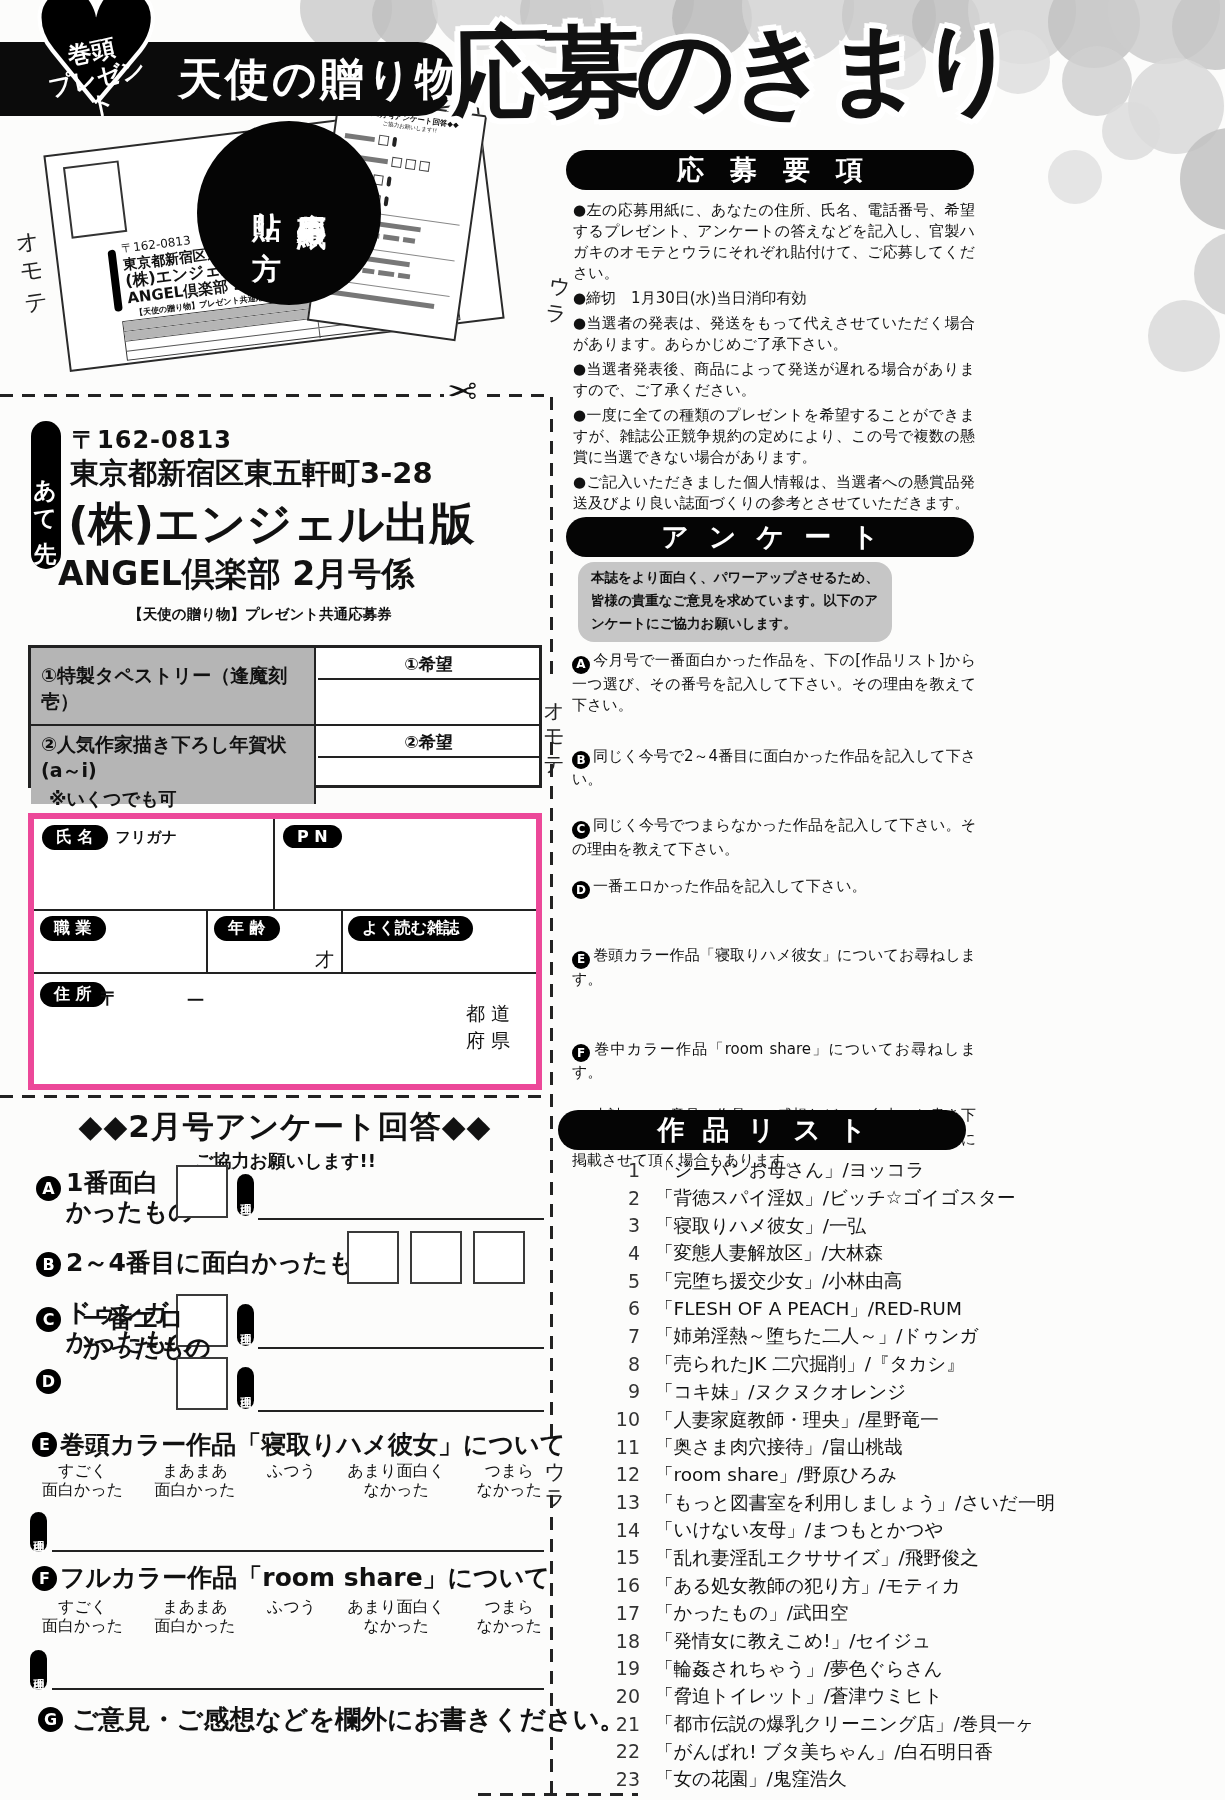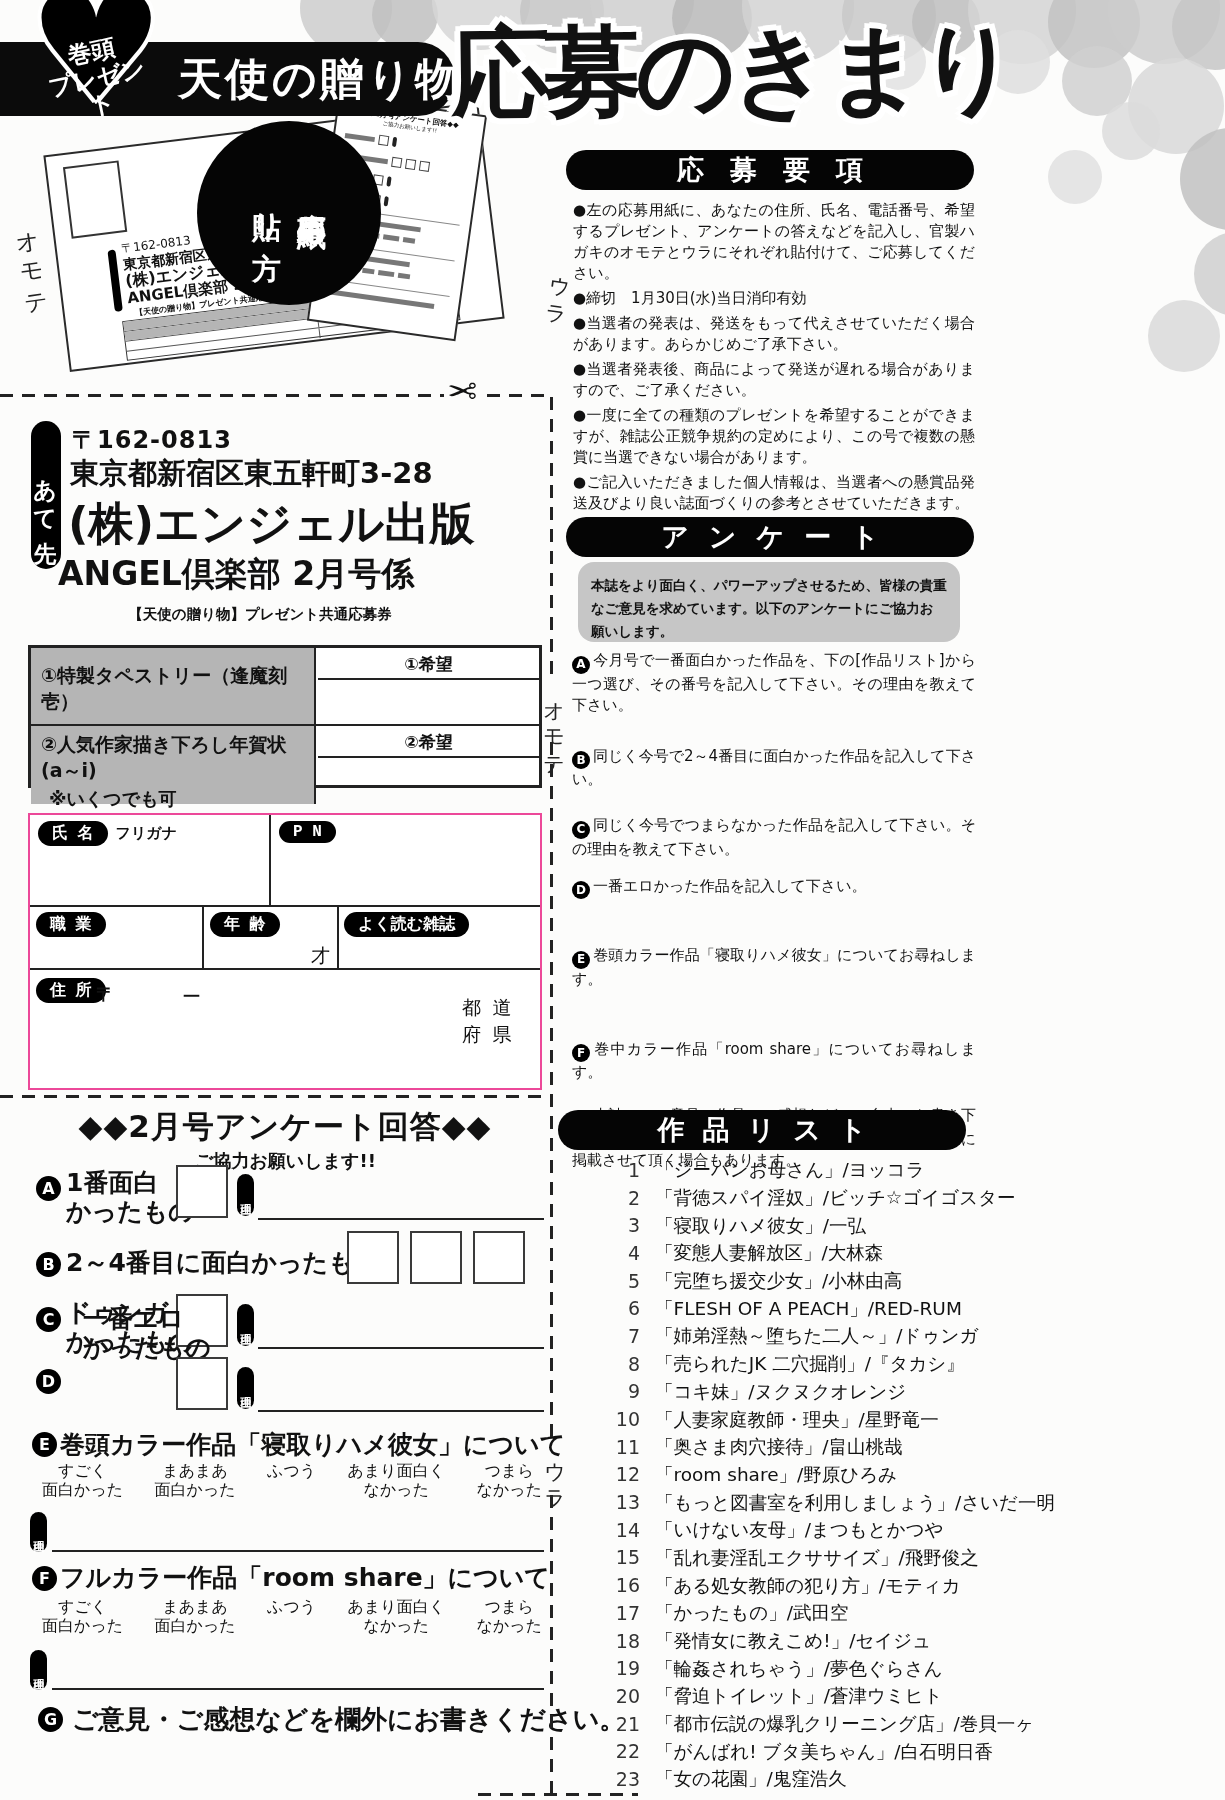--- a/index.html
+++ b/index.html
@@ -79,21 +79,21 @@
   .prow { position:relative; height:78px; }
   .prow1 { border-bottom:2px solid #222; }
   .pitem { position:absolute; left:0; top:0; bottom:0; width:285px; background:#b5b5b5;
     border-right:2px solid #222; padding:6px 6px 0 10px; font-size:19px; font-weight:700; }
   .prow1 .pitem { display:flex; align-items:center; }
   .pnote { font-size:18px; font-weight:700; margin-top:3px; padding-left:8px; }
   .pwish { position:absolute; left:287px; right:0; top:5px; text-align:center; font-size:17px; font-weight:600; }
   .pwline { position:absolute; left:287px; right:0; top:30px; height:2px; background:#222; }
 
   
-  .entry-table { left:28px; top:813px; width:514px; height:277px; border:2px solid #ec4899; background:#fff;font-family:Liberation Mono, monospace; }
+  .entry-table { left:28px; top:813px; width:514px; height:277px; border:6px solid #ec4899; background:#fff; }
   .erow1 { position:relative; height:92px; border-bottom:2px solid #222; }
   .erow2 { position:relative; height:63px; border-bottom:2px solid #222; }
   .erow3 { position:relative; height:113px; }
   .ediv { position:absolute; top:0; bottom:0; width:2px; background:#222; }
   .fpill { display:inline-block; background:#000; color:#fff; border-radius:13px; padding:2px 14px;
     font-size:16px; font-weight:700; white-space:nowrap; }
   .cellpos { position:absolute; }
   .furi { font-size:15px; font-weight:600; margin-left:8px; }
   .age-unit { position:absolute; left:281px; top:36px; font-size:19px; }
   .zipmark { position:absolute; left:66px; top:12px; font-size:19px; font-weight:600; }
@@ -117,22 +117,22 @@
   .ropt { font-size:16px; line-height:1.18; text-align:center; white-space:pre-line; font-weight:500; }
 
   
   .pill-heading { position:absolute; background:#050505; border-radius:22px; color:#fff; text-align:center;
     font-weight:800; height:40px; line-height:40px; z-index:2; }
   .ph1 { left:566px; top:150px; width:408px; font-size:27px; letter-spacing:26px; text-indent:26px; }
   .ph2 { left:566px; top:517px; width:408px; font-size:27px; letter-spacing:20px; text-indent:20px; }
   .ph3 { left:558px; top:1110px; width:408px; font-size:27px; letter-spacing:18px; text-indent:18px; }
   .gl-wrap { left:573px; top:200px; width:402px; z-index:1; }
   .gl-item { font-size:15px; line-height:21px; margin-bottom:4px; font-weight:500; text-align:justify; }
-  .survey-intro { left:578px; top:562px; width:382px; height:80px; background:#c6c6c6; border-radius:16px;
-    padding:12px 13px; font-size:13.5px; line-height:23px; font-weight:700; overflow:hidden; z-index:1; }
+  .survey-intro { left:578px; top:562px; width:314px; height:80px; background:#c6c6c6; border-radius:16px;
+    padding:4px 13px; font-size:13.5px; line-height:23px; font-weight:700; overflow:hidden; z-index:1; }
   .rq-wrap { left:572px; top:650px; width:404px; }
   .rq { font-size:15px; line-height:21px; font-weight:500; text-align:justify; }
   .rq:nth-of-type(1){ margin-bottom:30px; } .rq:nth-of-type(2){ margin-bottom:25px; }
   .rq:nth-of-type(3){ margin-bottom:16px; } .rq:nth-of-type(4){ margin-bottom:46px; }
   .rq:nth-of-type(5){ margin-bottom:49px; } .rq:nth-of-type(6){ margin-bottom:22px; }
   .qcircle-r { display:inline-flex; width:18px; height:18px; border-radius:50%; background:#000; color:#fff;
     font-size:12px; font-weight:800; align-items:center; justify-content:center; margin-right:3px; vertical-align:-3px; }
   .works-wrap { left:600px; top:1156px; width:600px; }
   .wrow { display:flex; align-items:center; height:27.7px; }
   .wno { width:40px; text-align:right; font-size:19px; color:#333; flex:none; }

